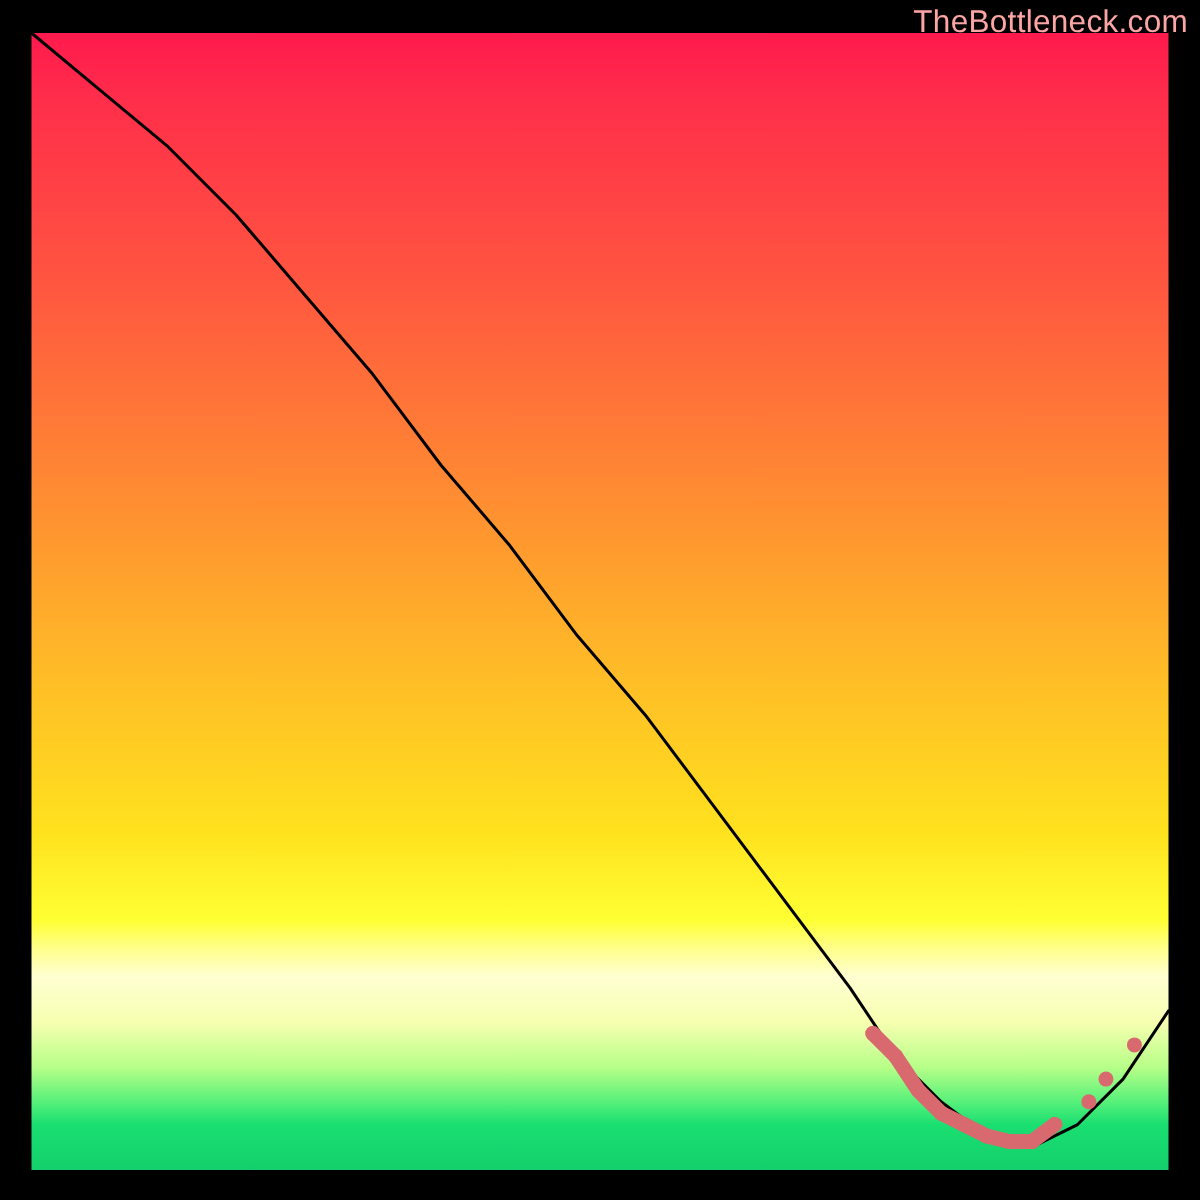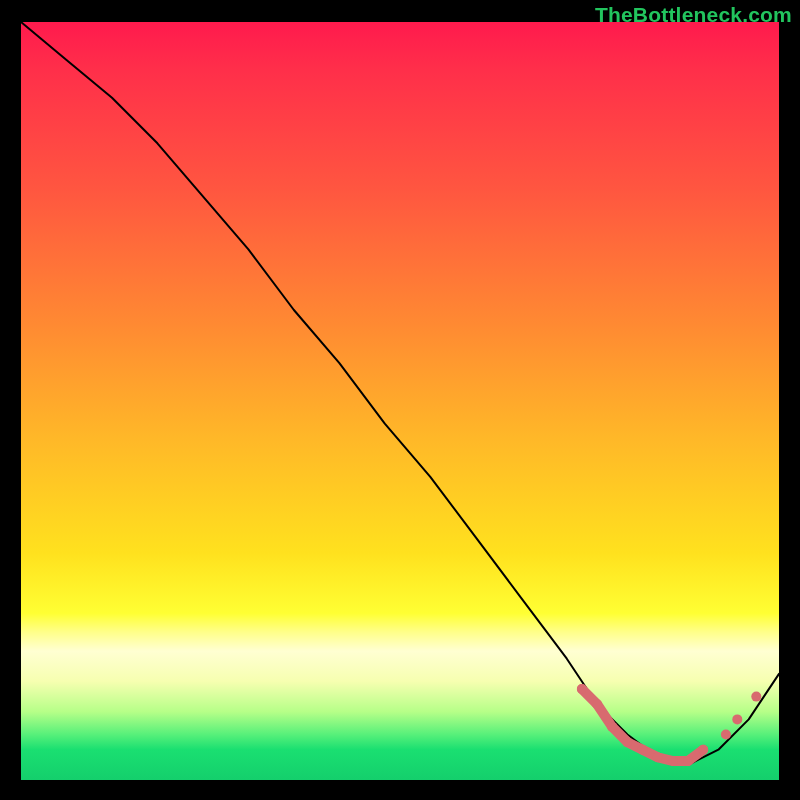--- a/index.html
+++ b/index.html
@@ -41,23 +41,23 @@
       #b6ff88 91%,
       #57f07a 94%,
       #1adf71 96%,
       #14cf6c 100%
     );
   }
   .watermark {
     position: absolute;
     top: 3px;
     right: 8px;
-    color: #22c55e;
+    color: #fca5a5;
     font-size: 21px;
-    font-weight: 700;
+    font-weight: 400;
     letter-spacing: 0.2px;
     user-select: none;
   }
   svg.curve {
     position: absolute;
     left: 0;
     top: 0;
     width: 758px;
     height: 758px;
     overflow: visible;

